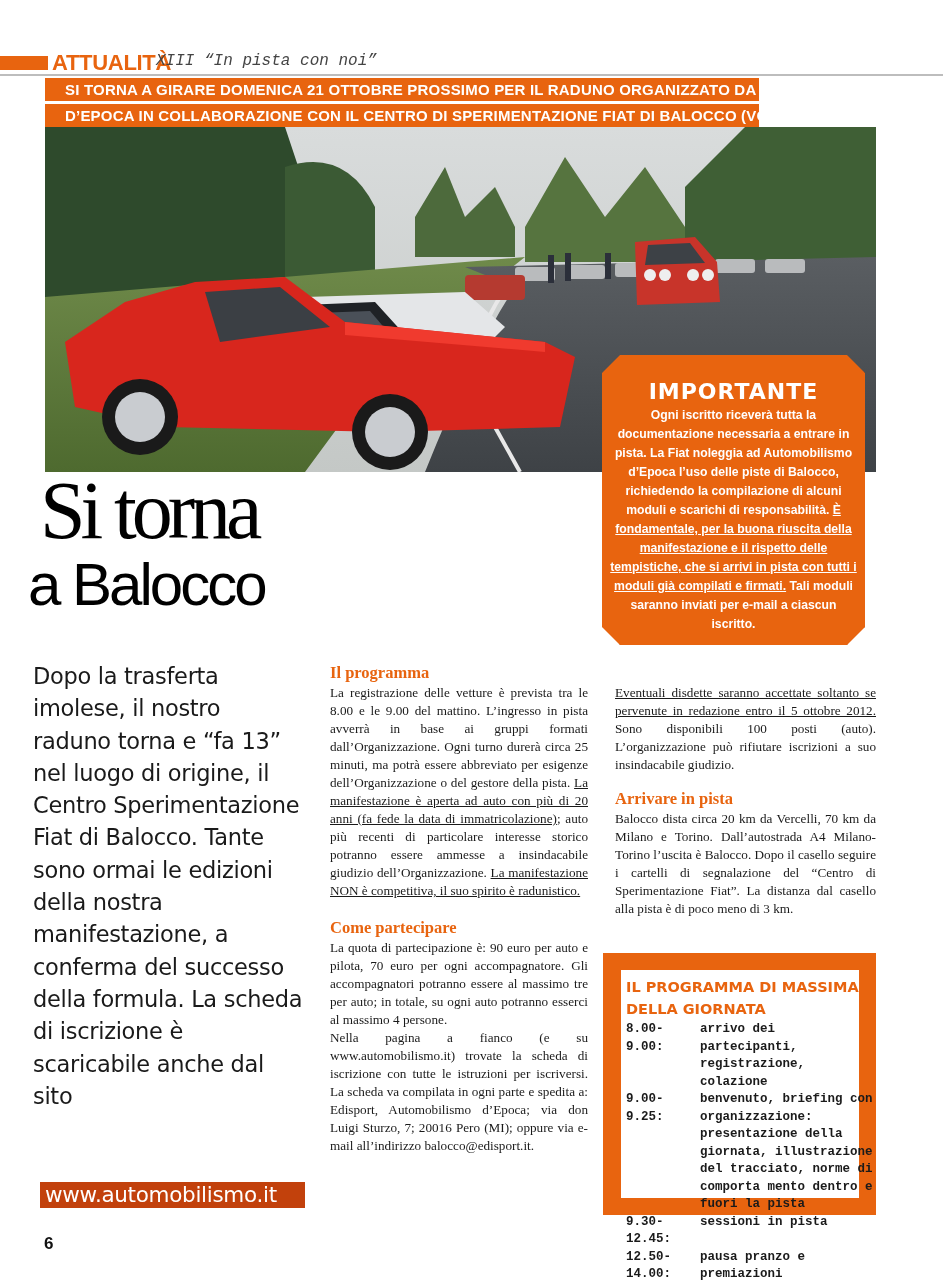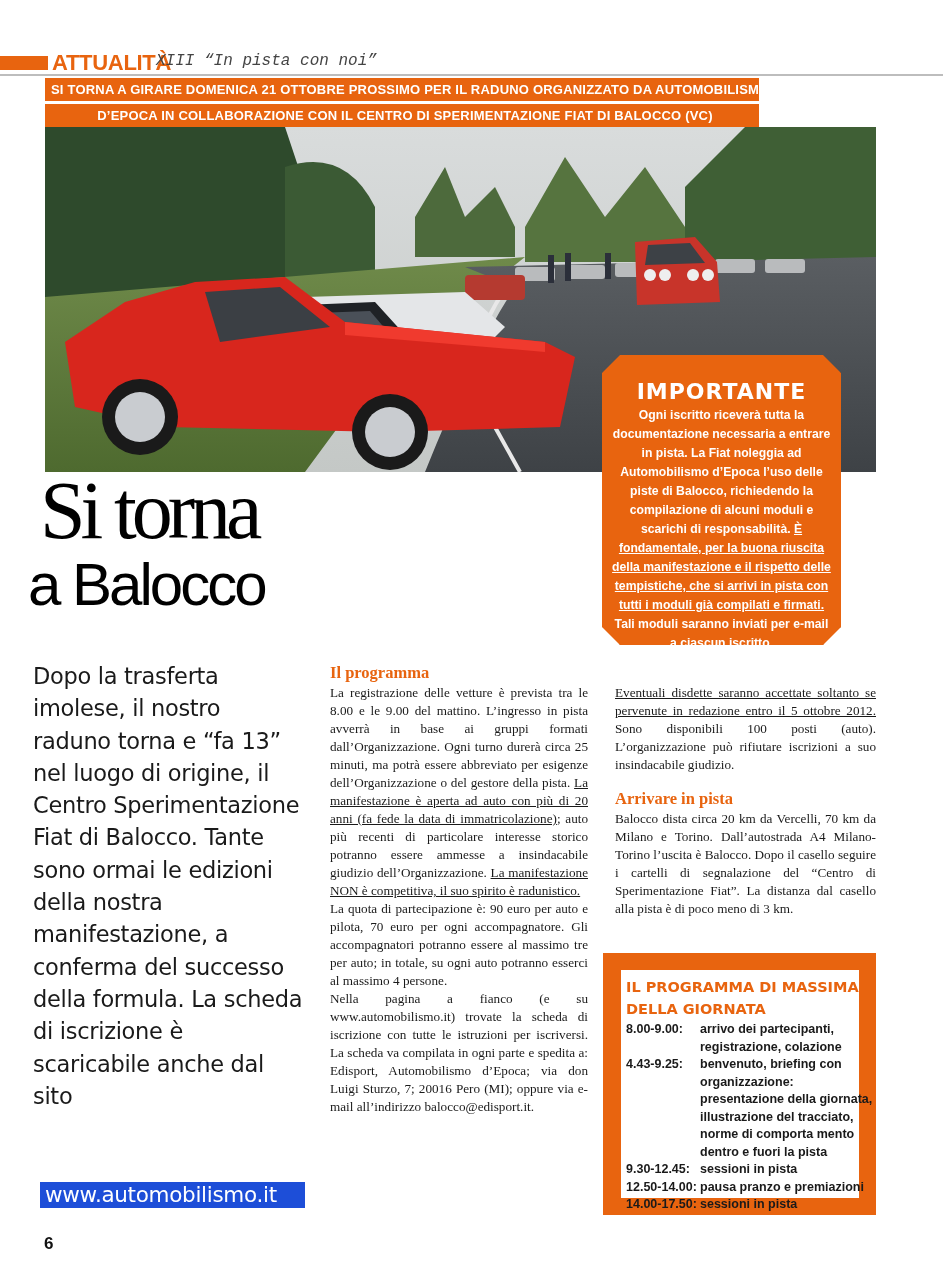--- a/index.html
+++ b/index.html
@@ -4,57 +4,57 @@
 <style>
   html, body { margin:0; padding:0; background:#ffffff; }
   body { width:943px; height:1280px; position:relative; overflow:hidden; font-family:"Liberation Sans", sans-serif; color:#1a1a1a; }
 
   
   .section-bar { position:absolute; left:0; top:56px; width:48px; height:14px; background:#e8640f; }
   .section-title { position:absolute; left:52px; top:50px; font-family:"Liberation Sans", sans-serif; font-weight:bold; font-size:22px; color:#e8640f; letter-spacing:-0.3px; }
   .section-sub { position:absolute; left:156px; top:52px; font-family:Liberation Mono, monospace; font-style:italic; font-size:16px; color:#444; }
   .header-rule { position:absolute; left:0; top:74px; width:943px; height:2px; background:#bdbdbd; }
 
-  .kicker { position:absolute; left:45px; width:714px; height:23px; background:#e8640f; color:#fff; font-family:"Liberation Sans", sans-serif; font-weight:bold; font-size:13px; line-height:23px; padding-left:6px; box-sizing:border-box; letter-spacing:0.2px; white-space:nowrap; transform-origin:left; }
+  .kicker { position:absolute; left:45px; width:714px; height:23px; background:#e8640f; color:#fff; font-family:"Liberation Sans", sans-serif; font-weight:bold; font-size:15px; line-height:23px; padding-left:20px; box-sizing:border-box; letter-spacing:0.2px; white-space:nowrap; transform-origin:left; }
   .kicker.k1 { top:78px; }
   .kicker.k2 { top:104px;text-align:center; }
 
   
   .photo { position:absolute; left:45px; top:127px; width:831px; height:345px; overflow:hidden; background:#8a9a7a; }
   .photo svg { display:block; }
 
   
-  .important { position:absolute; left:602px; top:355px; width:239px; height:290px; background:#e8640f; color:#fff; text-align:center; box-shadow:3px 4px 6px rgba(0,0,0,0.45);
+  .important { position:absolute; left:602px; top:355px; width:263px; height:290px; background:#e8640f; color:#fff; text-align:center; box-shadow:3px 4px 6px rgba(0,0,0,0.45);
     clip-path:polygon(18px 0, calc(100% - 18px) 0, 100% 18px, 100% calc(100% - 18px), calc(100% - 18px) 100%, 18px 100%, 0 calc(100% - 18px), 0 18px); }
   .important h3 { margin:24px 0 2px 0; font-family:"DejaVu Sans", sans-serif; font-weight:bold; font-size:22px; letter-spacing:1px; }
   .important p { margin:0 8px; font-size:12.2px; line-height:19px; font-weight:bold; }
   .important .u { text-decoration:underline; }
 
   
   .title1 { position:absolute; left:40px; top:470px; font-family:"Liberation Serif", serif; font-size:82px; letter-spacing:-5px; color:#000; line-height:1; }
   .title2 { position:absolute; left:28px; top:555px; font-family:"Liberation Sans", sans-serif; font-size:60px; letter-spacing:-3px; color:#000; line-height:1; }
 
   
   .intro { position:absolute; left:33px; top:660px; width:270px; font-family:"DejaVu Sans", sans-serif; font-size:22.5px; line-height:32.3px; color:#1a1a1a; letter-spacing:-0.3px; }
-  .intro-link { position:absolute; left:40px; top:1182px; width:265px; height:26px; background:#1d4ed8; color:#fff; font-family:"DejaVu Sans", sans-serif; font-size:21.5px; line-height:26px; padding-left:5px; box-sizing:border-box; letter-spacing:-0.3px; }
+  .intro-link { position:absolute; left:40px; top:1182px; width:265px; height:26px; background:#c2410c; color:#fff; font-family:"DejaVu Sans", sans-serif; font-size:21.5px; line-height:26px; padding-left:5px; box-sizing:border-box; letter-spacing:-0.3px; }
 
   
   .col { position:absolute; font-family:"Liberation Serif", serif; font-size:13.2px; line-height:18px; color:#1a1a1a; text-align:justify; }
   .col h4 { margin:0; font-family:Liberation Serif, serif; font-weight:bold; font-size:16.5px; color:#e8640f; line-height:22px; }
   .col p { margin:0; }
   .col .u { text-decoration:underline; }
   .col-mid { left:330px; top:662px; width:258px; }
   .col-right { left:615px; top:684px; width:261px; }
 
   
   .prog-frame { position:absolute; left:603px; top:953px; width:273px; height:262px; background:#e8640f; }
   .prog-inner { position:absolute; left:621px; top:970px; width:238px; height:228px; background:#fff; }
   .prog-title { position:absolute; left:626px; top:976px; width:250px; font-family:"DejaVu Sans", sans-serif; font-weight:bold; font-size:14.5px; line-height:22px; color:#e8640f; }
   .prog-rows { position:absolute; left:626px; top:1021px; width:260px; font-family:"Liberation Sans", sans-serif; font-weight:bold; font-size:12.5px; line-height:17.5px; color:#1a1a1a; }
-  .prog-row { display:flex; }
+  .prog-row { display:flex;font-family:Liberation Mono, monospace; }
   .prog-time { width:74px; flex:none; }
   .prog-desc { width:180px; }
 
   .page-num { position:absolute; left:44px; top:1234px; font-family:"Liberation Sans", sans-serif; font-weight:bold; font-size:17px; color:#111; }
 </style>
 </head>
 <body>
 
 <div class="section-bar"></div>
 <div class="section-title">ATTUALITÀ</div>
@@ -139,40 +139,41 @@
 
 <div class="title1">Si torna</div>
 <div class="title2">a Balocco</div>
 
 <div class="intro">Dopo la trasferta imolese, il nostro raduno torna e “fa 13” nel luogo di origine, il Centro Sperimentazione Fiat di Balocco. Tante sono ormai le edizioni della nostra manifestazione, a conferma del successo della formula. La scheda di iscrizione è scaricabile anche dal sito</div>
 <div class="intro-link">www.automobilismo.it</div>
 
 <div class="col col-mid">
   <h4>Il programma</h4>
   <p><span>La registrazione delle vetture è prevista tra le 8.00 e le 9.00 del mattino. L’ingresso in pista avverrà in base ai gruppi formati dall’Organizzazione. Ogni turno durerà circa 25 minuti, ma potrà essere abbreviato per esigenze dell’Organizzazione o del gestore della pista. </span><span class="u">La manifestazione è aperta ad auto con più di 20 anni (fa fede la data di immatricolazione)</span><span>; auto più recenti di particolare interesse storico potranno essere ammesse a insindacabile giudizio dell’Organizzazione. </span><span class="u">La manifestazione NON è competitiva, il suo spirito è radunistico.</span></p>
+  <h4 style="margin-top:17px">Come partecipare</h4>
   <p>La quota di partecipazione è: 90 euro per auto e pilota, 70 euro per ogni accompagnatore. Gli accompagnatori potranno essere al massimo tre per auto; in totale, su ogni auto potranno esserci al massimo 4 persone.</p>
   <p>Nella pagina a fianco (e su www.automobilismo.it) trovate la scheda di iscrizione con tutte le istruzioni per iscriversi. La scheda va compilata in ogni parte e spedita a: Edisport, Automobilismo d’Epoca; via don Luigi Sturzo, 7; 20016 Pero (MI); oppure via e-mail all’indirizzo balocco@edisport.it.</p>
 </div>
 
 <div class="col col-right">
   <p><span class="u">Eventuali disdette saranno accettate soltanto se pervenute in redazione entro il 5 ottobre 2012.</span><span> Sono disponibili 100 posti (auto). L’organizzazione può rifiutare iscrizioni a suo insindacabile giudizio.</span></p>
   <h4 style="margin-top:14px">Arrivare in pista</h4>
   <p>Balocco dista circa 20 km da Vercelli, 70 km da Milano e Torino. Dall’autostrada A4 Milano-Torino l’uscita è Balocco. Dopo il casello seguire i cartelli di segnalazione del “Centro di Sperimentazione Fiat”. La distanza dal casello alla pista è di poco meno di 3 km.</p>
 </div>
 
 <div class="prog-frame"></div>
 <div class="prog-inner"></div>
 <div class="prog-title">IL PROGRAMMA DI MASSIMA DELLA GIORNATA</div>
 <div class="prog-rows">
   <div class="prog-row">
       <span class="prog-time">8.00-9.00:</span>
       <span class="prog-desc">arrivo dei partecipanti, registrazione, colazione</span>
     </div>
   <div class="prog-row">
-      <span class="prog-time">4.43-9.25:</span>
+      <span class="prog-time">9.00-9.25:</span>
       <span class="prog-desc">benvenuto, briefing con organizzazione: presentazione della giornata, illustrazione del tracciato, norme di comporta mento dentro e fuori la pista</span>
     </div>
   <div class="prog-row">
       <span class="prog-time">9.30-12.45:</span>
       <span class="prog-desc">sessioni in pista</span>
     </div>
   <div class="prog-row">
       <span class="prog-time">12.50-14.00:</span>
       <span class="prog-desc">pausa pranzo e premiazioni</span>
     </div>

